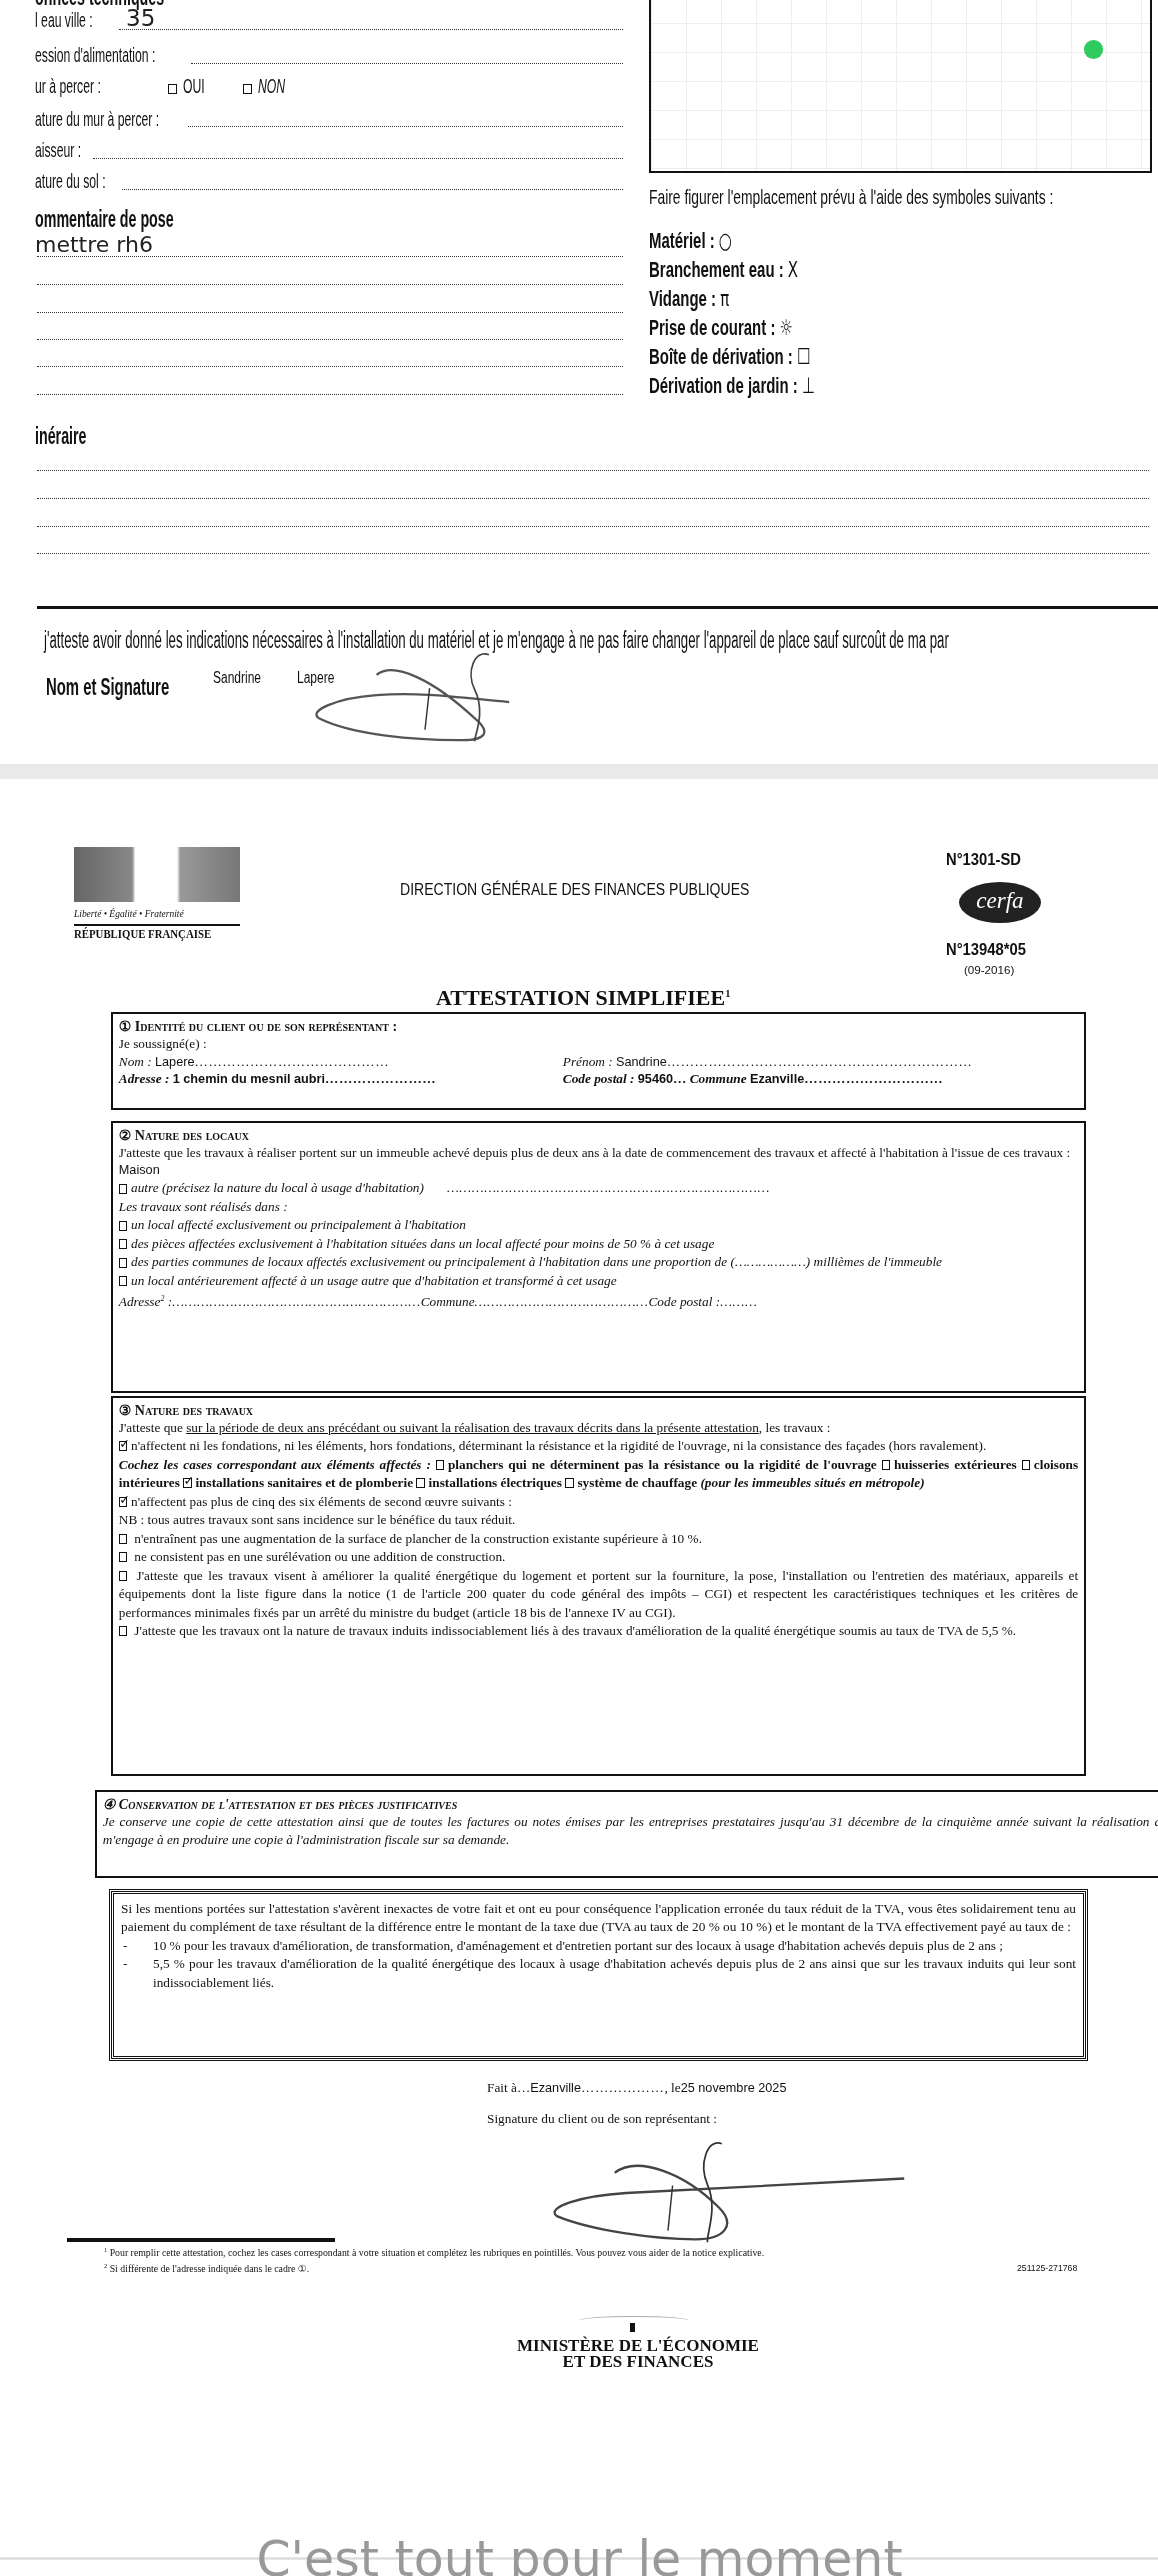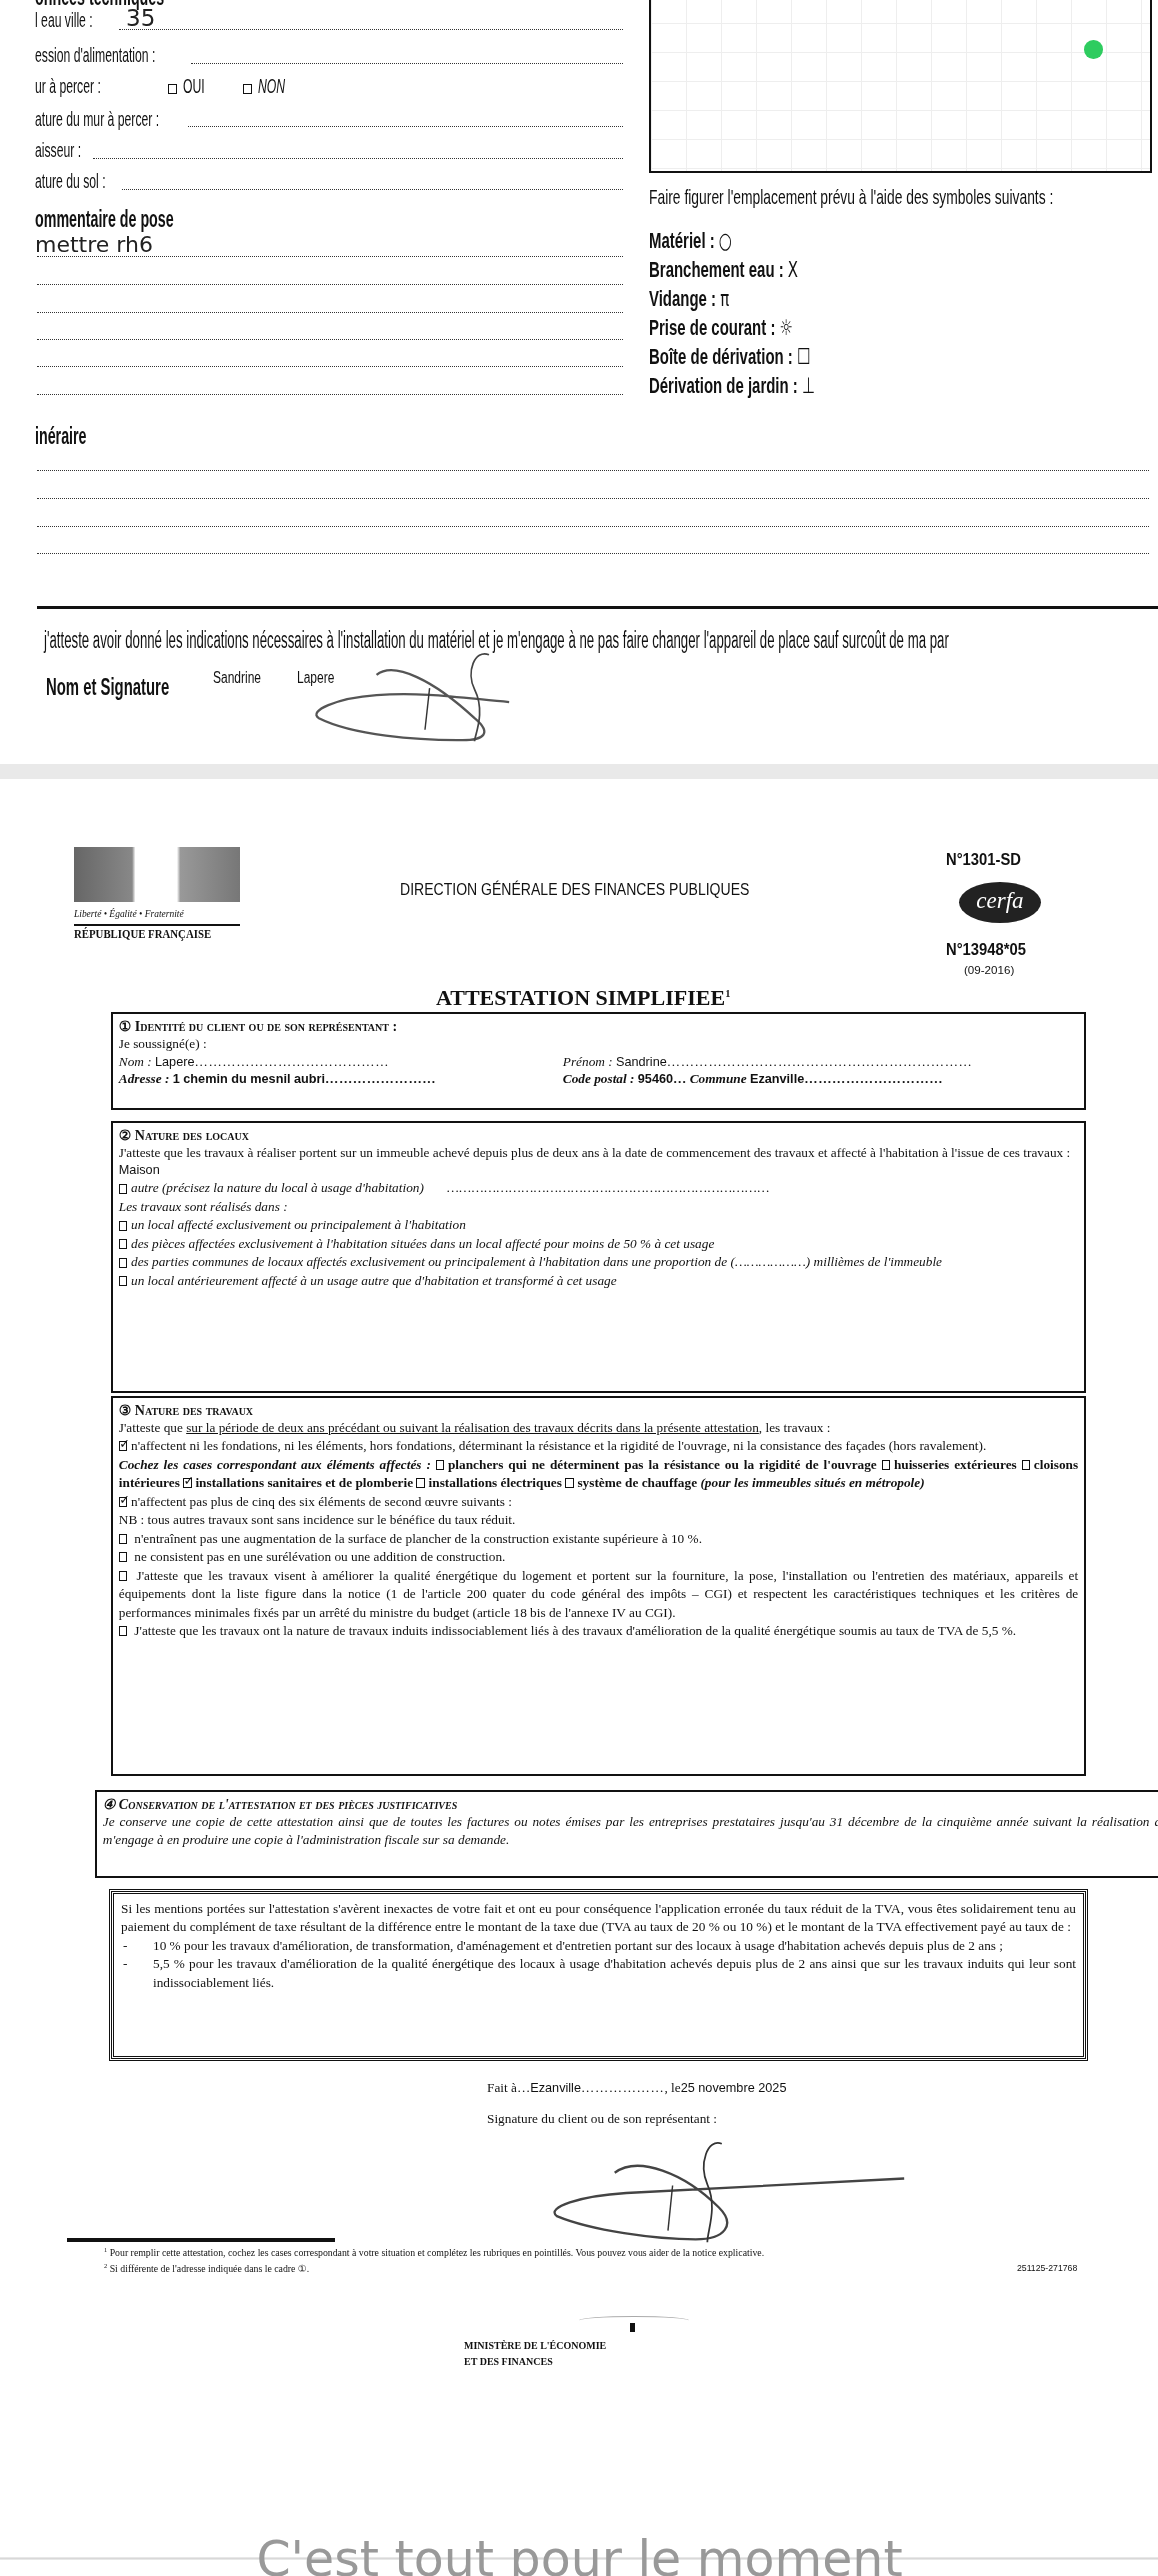--- a/index.html
+++ b/index.html
@@ -174,20 +174,23 @@
   <div class="box" style="left:111px;top:1121px;width:975px;height:272px;padding:3.5px 5.8px;">
     <div class="box-title">② Nature des locaux</div>
     <div class="txt justify">J'atteste que les travaux à réaliser portent sur un immeuble achevé depuis plus de deux ans à la date de commencement des travaux et affecté à l'habitation à l'issue de ces travaux :</div>
     <div class="fill" style="line-height:17.4px;">Maison</div>
     <div class="txt it"><span class="cb"></span><span>autre (précisez la nature du local à usage d'habitation)</span><span style="margin-left:23px;" class="dotfill">……………………………………………………………………</span></div>
     <div class="txt it">Les travaux sont réalisés dans :</div>
     <div class="txt it"><span class="cb"></span><span>un local affecté exclusivement ou principalement à l'habitation</span></div>
     <div class="txt it"><span class="cb"></span><span>des pièces affectées exclusivement à l'habitation situées dans un local affecté pour moins de 50 % à cet usage</span></div>
     <div class="txt it"><span class="cb"></span><span>des parties communes de locaux affectés exclusivement ou principalement à l'habitation dans une proportion de (………………) millièmes de l'immeuble</span></div>
     <div class="txt it"><span class="cb"></span><span>un local antérieurement affecté à un usage autre que d'habitation et transformé à cet usage</span></div>
+    <div class="txt it">
+      <span>Adresse</span><sup style="font-size:8px;">2</sup> :<span class="dotfill">……………………………………………………</span><span>Commune</span><span class="dotfill">……………………………………</span><span>Code postal :</span><span class="dotfill">………</span>
+    </div>
   </div>
 
   <div class="box" style="left:111px;top:1396px;width:975px;height:380px;padding:3.5px 5.8px;">
     <div class="box-title">③ Nature des travaux</div>
     <div class="txt justify"><span>J'atteste que </span><u>sur la période de deux ans précédant ou suivant la réalisation des travaux décrits dans la présente attestation</u><span>, les travaux :</span></div>
     <div class="txt justify"><span class="cb checked"></span><span>n'affectent ni les fondations, ni les éléments, hors fondations, déterminant la résistance et la rigidité de l'ouvrage, ni la consistance des façades (hors ravalement).</span></div>
     <div class="txt justify b">
       <span class="it">Cochez les cases correspondant aux éléments affectés :</span>
       <span><span class="cb"></span><span>planchers qui ne déterminent pas la résistance ou la rigidité de l'ouvrage</span></span>
       <span><span class="cb"></span><span>huisseries extérieures</span></span>
@@ -227,21 +230,21 @@
     <path d="M220,82 L212,160" fill="none" stroke="#333" stroke-width="2.5"></path>
   </svg>
 
   <div class="abs" style="left:67px;top:2238px;width:268px;height:3.5px;background:#111;"></div>
   <div class="abs serif" style="left:104px;top:2246px;font-size:9.8px;white-space:nowrap;"><sup style="font-size:6.4px;">1</sup> <span>Pour remplir cette attestation, cochez les cases correspondant à votre situation et complétez les rubriques en pointillés. Vous pouvez vous aider de la notice explicative.</span></div>
   <div class="abs serif" style="left:104px;top:2262px;font-size:9.8px;white-space:nowrap;"><sup style="font-size:6.4px;">2</sup> <span>Si différente de l'adresse indiquée dans le cadre ①.</span></div>
   <div class="abs" style="left:1017px;top:2263px;font-size:8.7px;">251125-271768</div>
 
   <div class="abs" style="left:579px;top:2316px;width:110px;height:8px;border-top:1.7px solid #aaa;border-radius:50% 50% 0 0;"></div>
   <div class="abs" style="left:630px;top:2323px;width:4.6px;height:9.3px;background:#111;"></div>
-  <div class="abs serif b" style="left:464px;top:2338px;width:348px;text-align:left;font-size:10px;line-height:16px;">
+  <div class="abs serif b" style="left:464px;top:2338px;width:348px;text-align:center;font-size:17px;line-height:16px;">
     <div>MINISTÈRE DE L'ÉCONOMIE</div>
     <div>ET DES FINANCES</div>
   </div>
 </div>
 
 <div class="abs" style="left:0;top:2557px;width:1159px;height:2.9px;background:linear-gradient(#f0f0f0,#d8d8d8,#f0f0f0);"></div>
 <div class="abs" style="left:0;top:2531px;width:1159px;text-align:center;font-family:'DejaVu Sans',sans-serif;font-size:49px;color:#999;">C'est tout pour le moment</div>
 
 
 </body></html>

